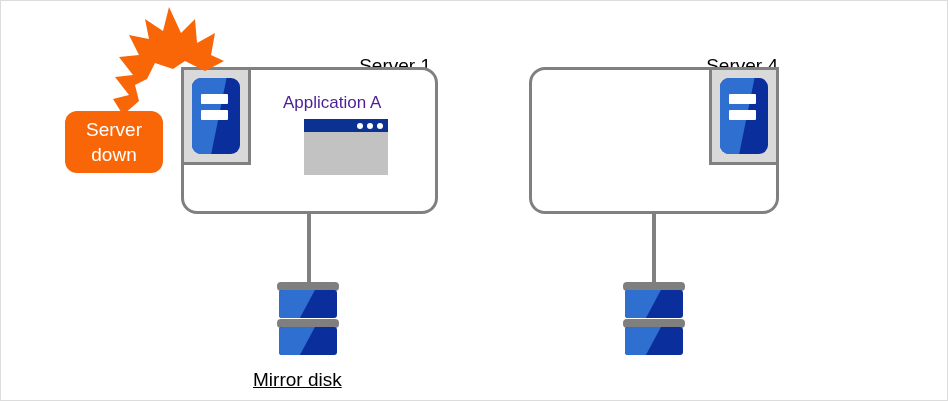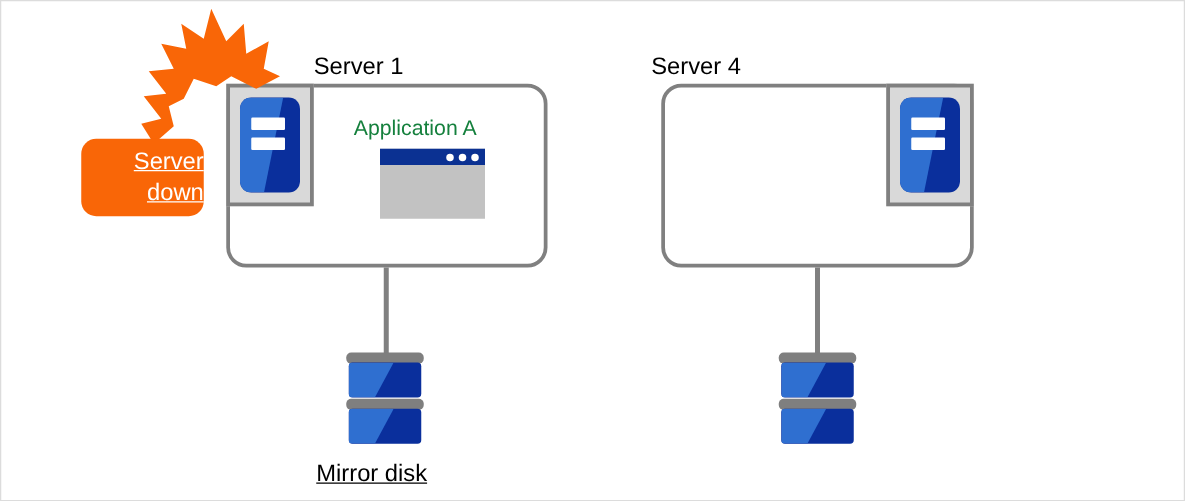--- a/index.html
+++ b/index.html
@@ -20,22 +20,23 @@
   }
 
   
   .server-group { position: absolute; }
 
   .server-title {
     position: absolute;
     font-size: 19px;
     color: #000000;
     white-space: nowrap;
-    text-align: left;
+    text-align: right;
     line-height: 22px;
+    margin-top: 12px;
   }
 
   .server-box {
     position: absolute;
     border: 3px solid #808080;
     border-radius: 16px;
     background: #ffffff;
     box-sizing: border-box;
   }
 
@@ -75,21 +76,21 @@
     border-radius: 1px;
   }
   .server-icon .bar.b1 { top: 21%; }
   .server-icon .bar.b2 { top: 42%; }
 
   
   .app-wrap { position: absolute; }
   .app-label {
     position: absolute;
     font-size: 17px;
-    color: #15803d;
+    color: #4c1d95;
     white-space: nowrap;
     line-height: 20px;
   }
   .app-window {
     position: absolute;
     width: 84px;
     height: 56px;
     background: #c2c2c2;
   }
   .app-window .titlebar {
@@ -166,24 +167,23 @@
     top: 110px;
     width: 98px;
     height: 62px;
     background: #f96607;
     border-radius: 12px;
     color: #ffffff;
     font-size: 19px;
     line-height: 25px;
     display: flex;
     flex-direction: column;
-    align-items: flex-end;
+    align-items: center;
     justify-content: center;
     text-align: center;
-    text-decoration: underline;
   }
 </style>
 </head>
 <body>
 
 <div id="canvas">
 
   <div class="server-group">
 
     <div class="server-title" style="left:250px; top:42px; width:180px;">Server 1</div>

